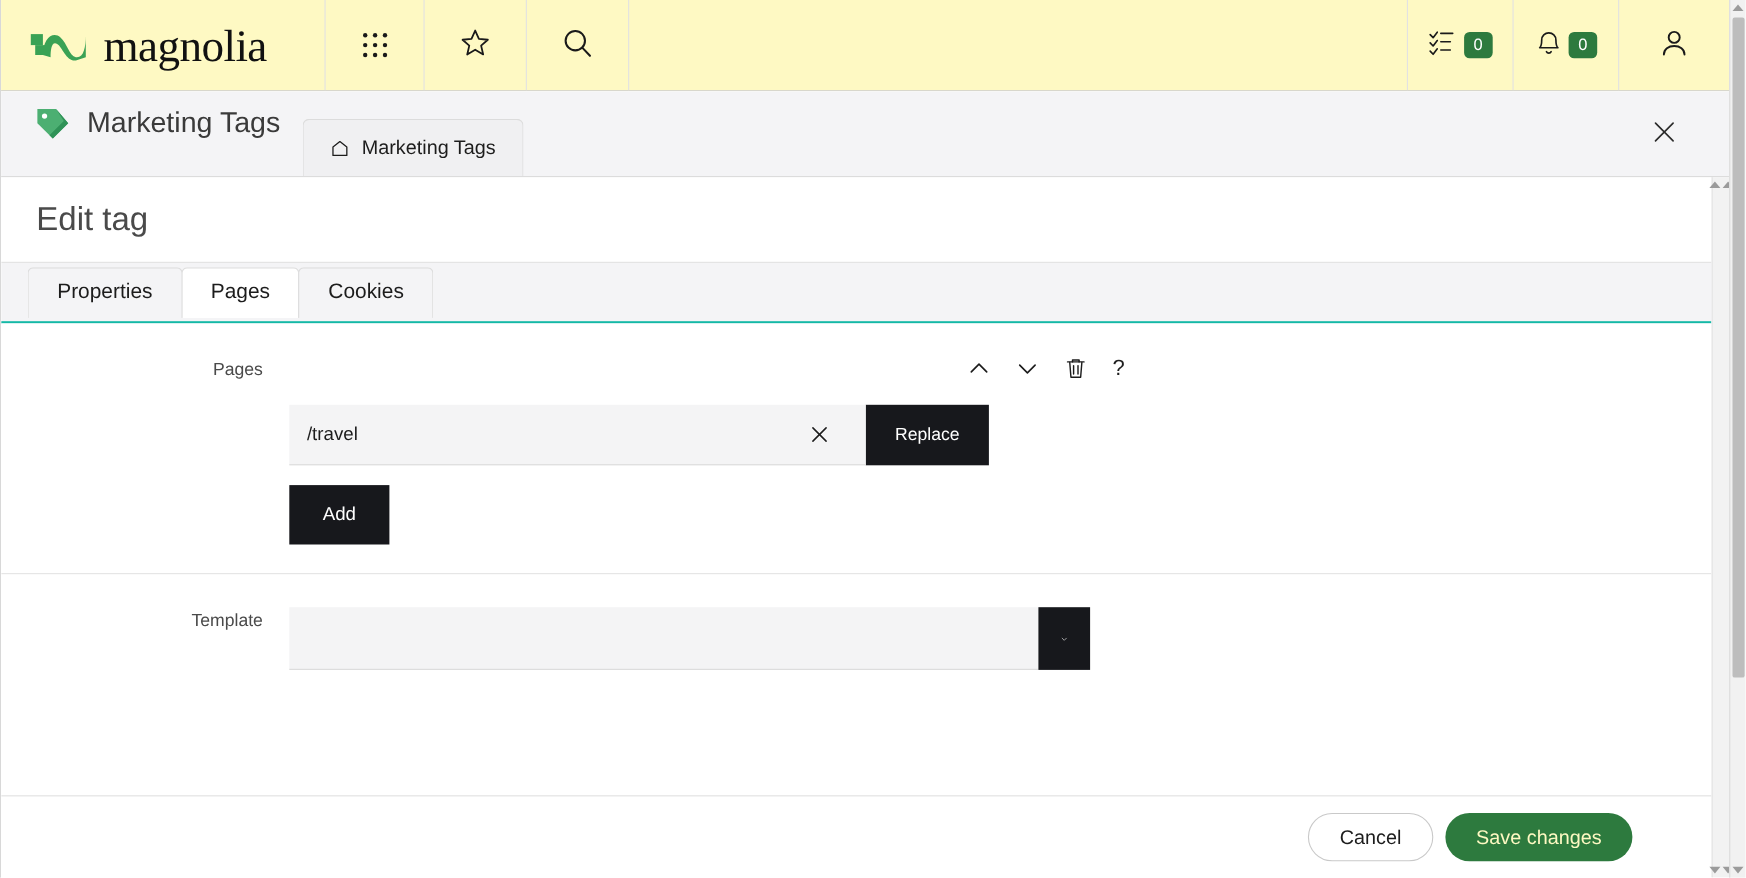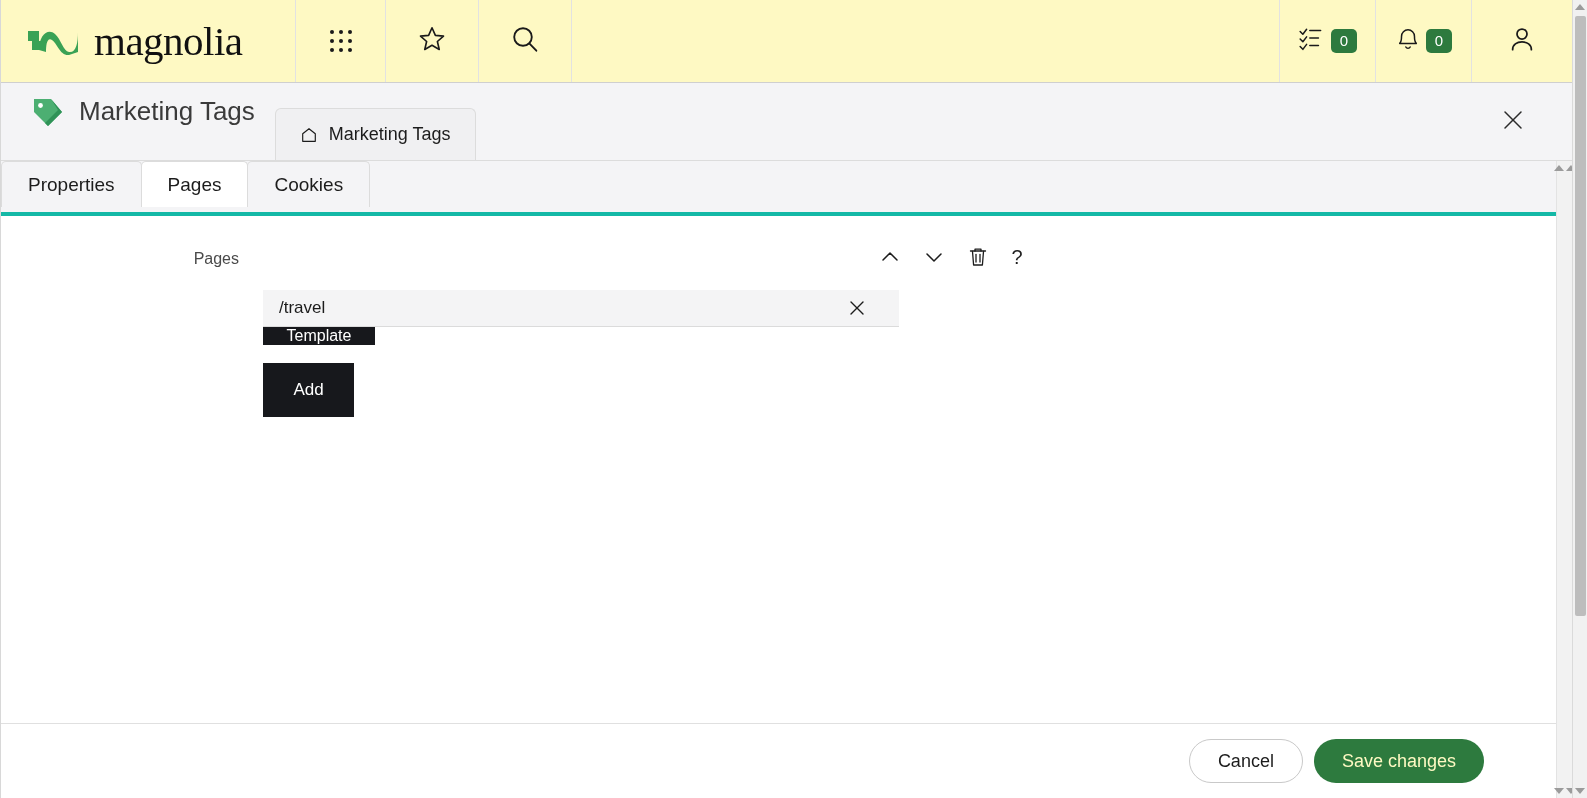--- a/index.html
+++ b/index.html
@@ -165,22 +165,23 @@
   .page-heading h1 {
     font-size: 30px;
     font-weight: 400;
     color: #4a4a4a;
   }
 
   .form-tabbar {
     height: 55px; min-height: 55px;
     background: #f4f4f6;
     display: flex;
-    align-items: flex-start;
-    border-bottom: 4px solid #14b8a6;
+    align-items: center;
+    border-bottom: 2px solid #14b8a6;
+    padding-left: 24px;
   }
   .ftab {
     height: 46px;
     display: flex; align-items: center;
     padding: 0 26px;
     font-size: 19px;
     color: #1c1c1c;
     background: #f4f4f6;
     border: 1px solid #dcdcdc;
     border-bottom: none;
@@ -226,21 +227,20 @@
   .row-toolbar .tb-icon { width: 22px; height: 22px; cursor: pointer; }
   .row-toolbar .tb-help {
     font-size: 20px; color: #1f1f1f; cursor: pointer;
     line-height: 1; width: 12px; text-align: center;
   }
 
   .input-group {
     display: flex;
     width: 636px;
     height: 55px;
-    flex-direction: column;
   }
   .text-input {
     flex: 1;
     background: #f4f4f5;
     border: none;
     border-bottom: 1px solid #dbdbdb;
     display: flex; align-items: center;
     padding: 0 16px 0 16px;
     font-size: 17px;
     color: #1c1c1c;
@@ -477,20 +477,23 @@
         <svg viewBox="0 0 22 22" width="22" height="22" stroke="#2b2b2b" stroke-width="1.5" stroke-linecap="round">
           <line x1="3" y1="3" x2="19" y2="19"></line>
             <line x1="19" y1="3" x2="3" y2="19"></line>
         </svg>
       </span>
     </div>
 
     <div class="dialog-body">
       <div class="dialog-scrollpane">
 
+        <div class="page-heading">
+          <h1>Edit tag</h1>
+        </div>
 
         <div class="form-tabbar">
           <div class="ftab">
               <span>Properties</span>
             </div>
           <div class="ftab active">
               <span>Pages</span>
             </div>
           <div class="ftab">
               <span>Cookies</span>
@@ -529,28 +532,41 @@
               <div class="input-group">
                 <div class="text-input">
                   <span class="value">/travel</span>
                   <span class="clear-x">
                     <svg viewBox="0 0 20 20" width="20" height="20" stroke="#1c1c1c" stroke-width="1.4" stroke-linecap="round">
                       <line x1="4" y1="4" x2="16" y2="16"></line>
                         <line x1="16" y1="4" x2="4" y2="16"></line>
                     </svg>
                   </span>
                 </div>
-                <button class="dark-btn replace-btn">Template</button>
+                <button class="dark-btn replace-btn">Replace</button>
               </div>
 
 
               <button class="dark-btn add-btn">Add</button>
             </div>
           </div>
 
+          <div class="field-row">
+            <div class="field-label">Template</div>
+            <div class="field-control">
+              <div class="select-group">
+                <div class="select-field" placeholder=""></div>
+                <button class="dark-btn select-toggle">
+                  <svg viewBox="0 0 22 22" width="20" height="20" fill="none" stroke="#ffffff" stroke-width="1.7" stroke-linecap="round" stroke-linejoin="round">
+                    <polyline points="5,8.5 11,14.5 17,8.5"></polyline>
+                  </svg>
+                </button>
+              </div>
+            </div>
+          </div>
 
         </div>
 
         <div class="dialog-footer">
           <button class="pill secondary">Cancel</button>
           <button class="pill primary">Save changes</button>
         </div>
       </div>
 
       <div class="inner-scrollbar">

